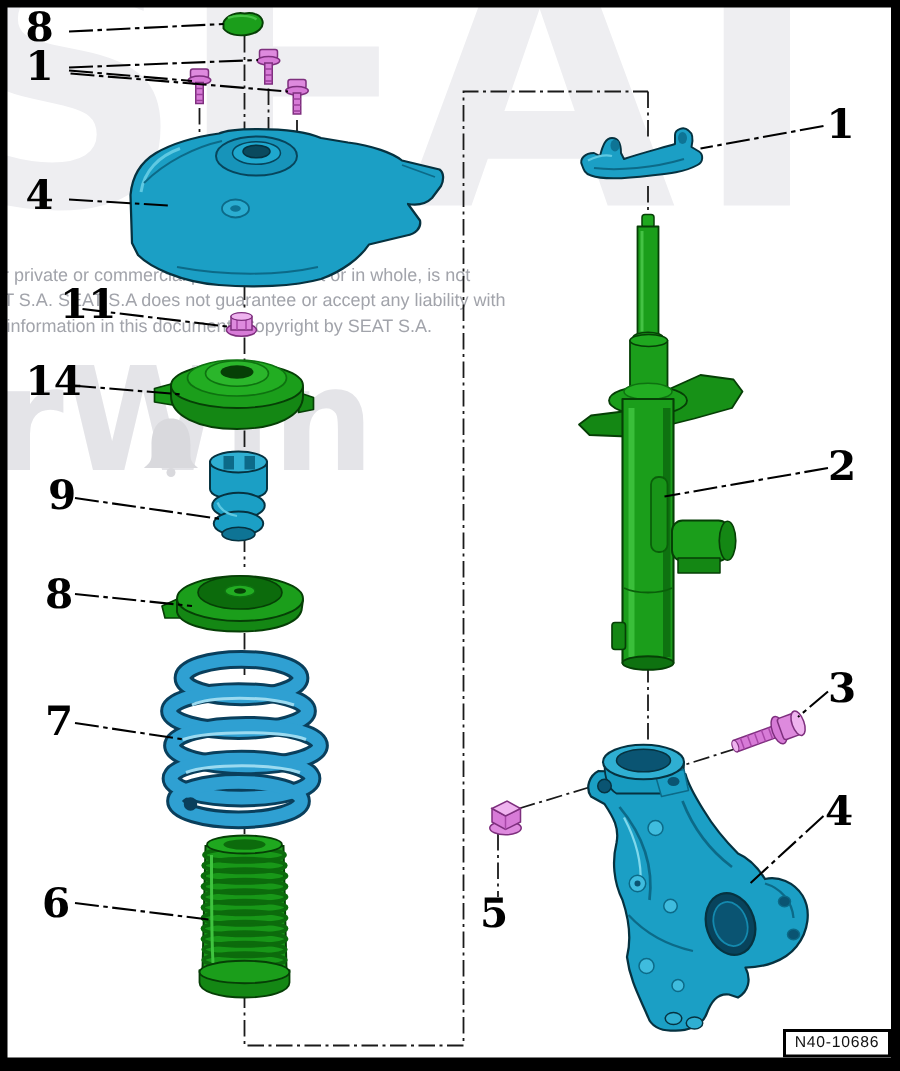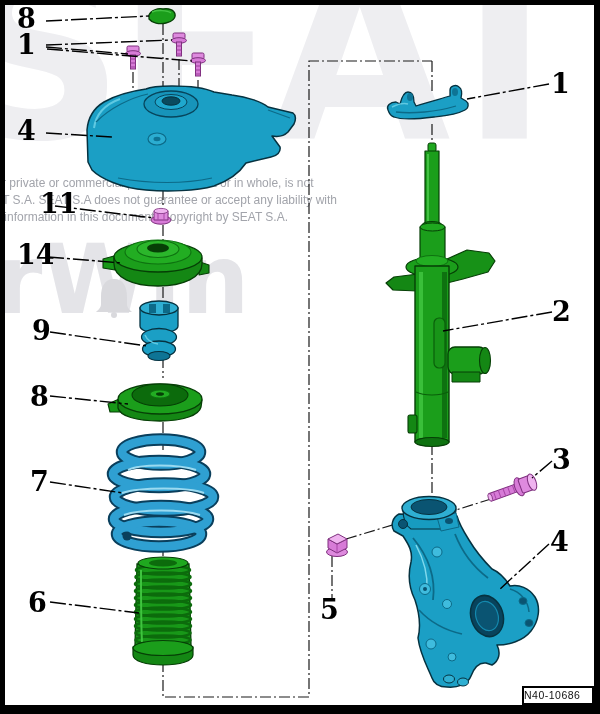--- a/index.html
+++ b/index.html
@@ -13,21 +13,21 @@
              font:700 96px "DejaVu Sans",sans-serif;color:#e4e4e8;white-space:nowrap;}
   .wm-bell{position:absolute;top:276px;left:92px;z-index:1;}
   .dis{position:absolute;z-index:2;font:12px/16px "Liberation Sans",sans-serif;
        color:#a2a4ab;white-space:nowrap;}
   #dis1{top:175px;left:-8px;}
   #dis2{top:192px;left:-37px;}
   #dis3{top:209px;left:-9px;}
   svg.diagram{position:absolute;left:0;top:0;z-index:3;}
   .co{position:absolute;z-index:5;font:700 27px "DejaVu Serif",serif;color:#000;line-height:1;}
   .fig-label{position:absolute;left:522px;top:686px;width:68px;height:15px;z-index:5;
-             border:2px solid #000;background:#fff;text-align:left;
+             border:2px solid #000;background:#fff;text-align:center;
              font:10.5px/15px "Liberation Sans",sans-serif;letter-spacing:.5px;color:#111;}
 </style>
 </head>
 <body>
 
 <div class="page">
 
   <div class="wm-brand">SEAT</div>
   <div class="wm-portal">erWin</div>
   <div class="wm-bell">

